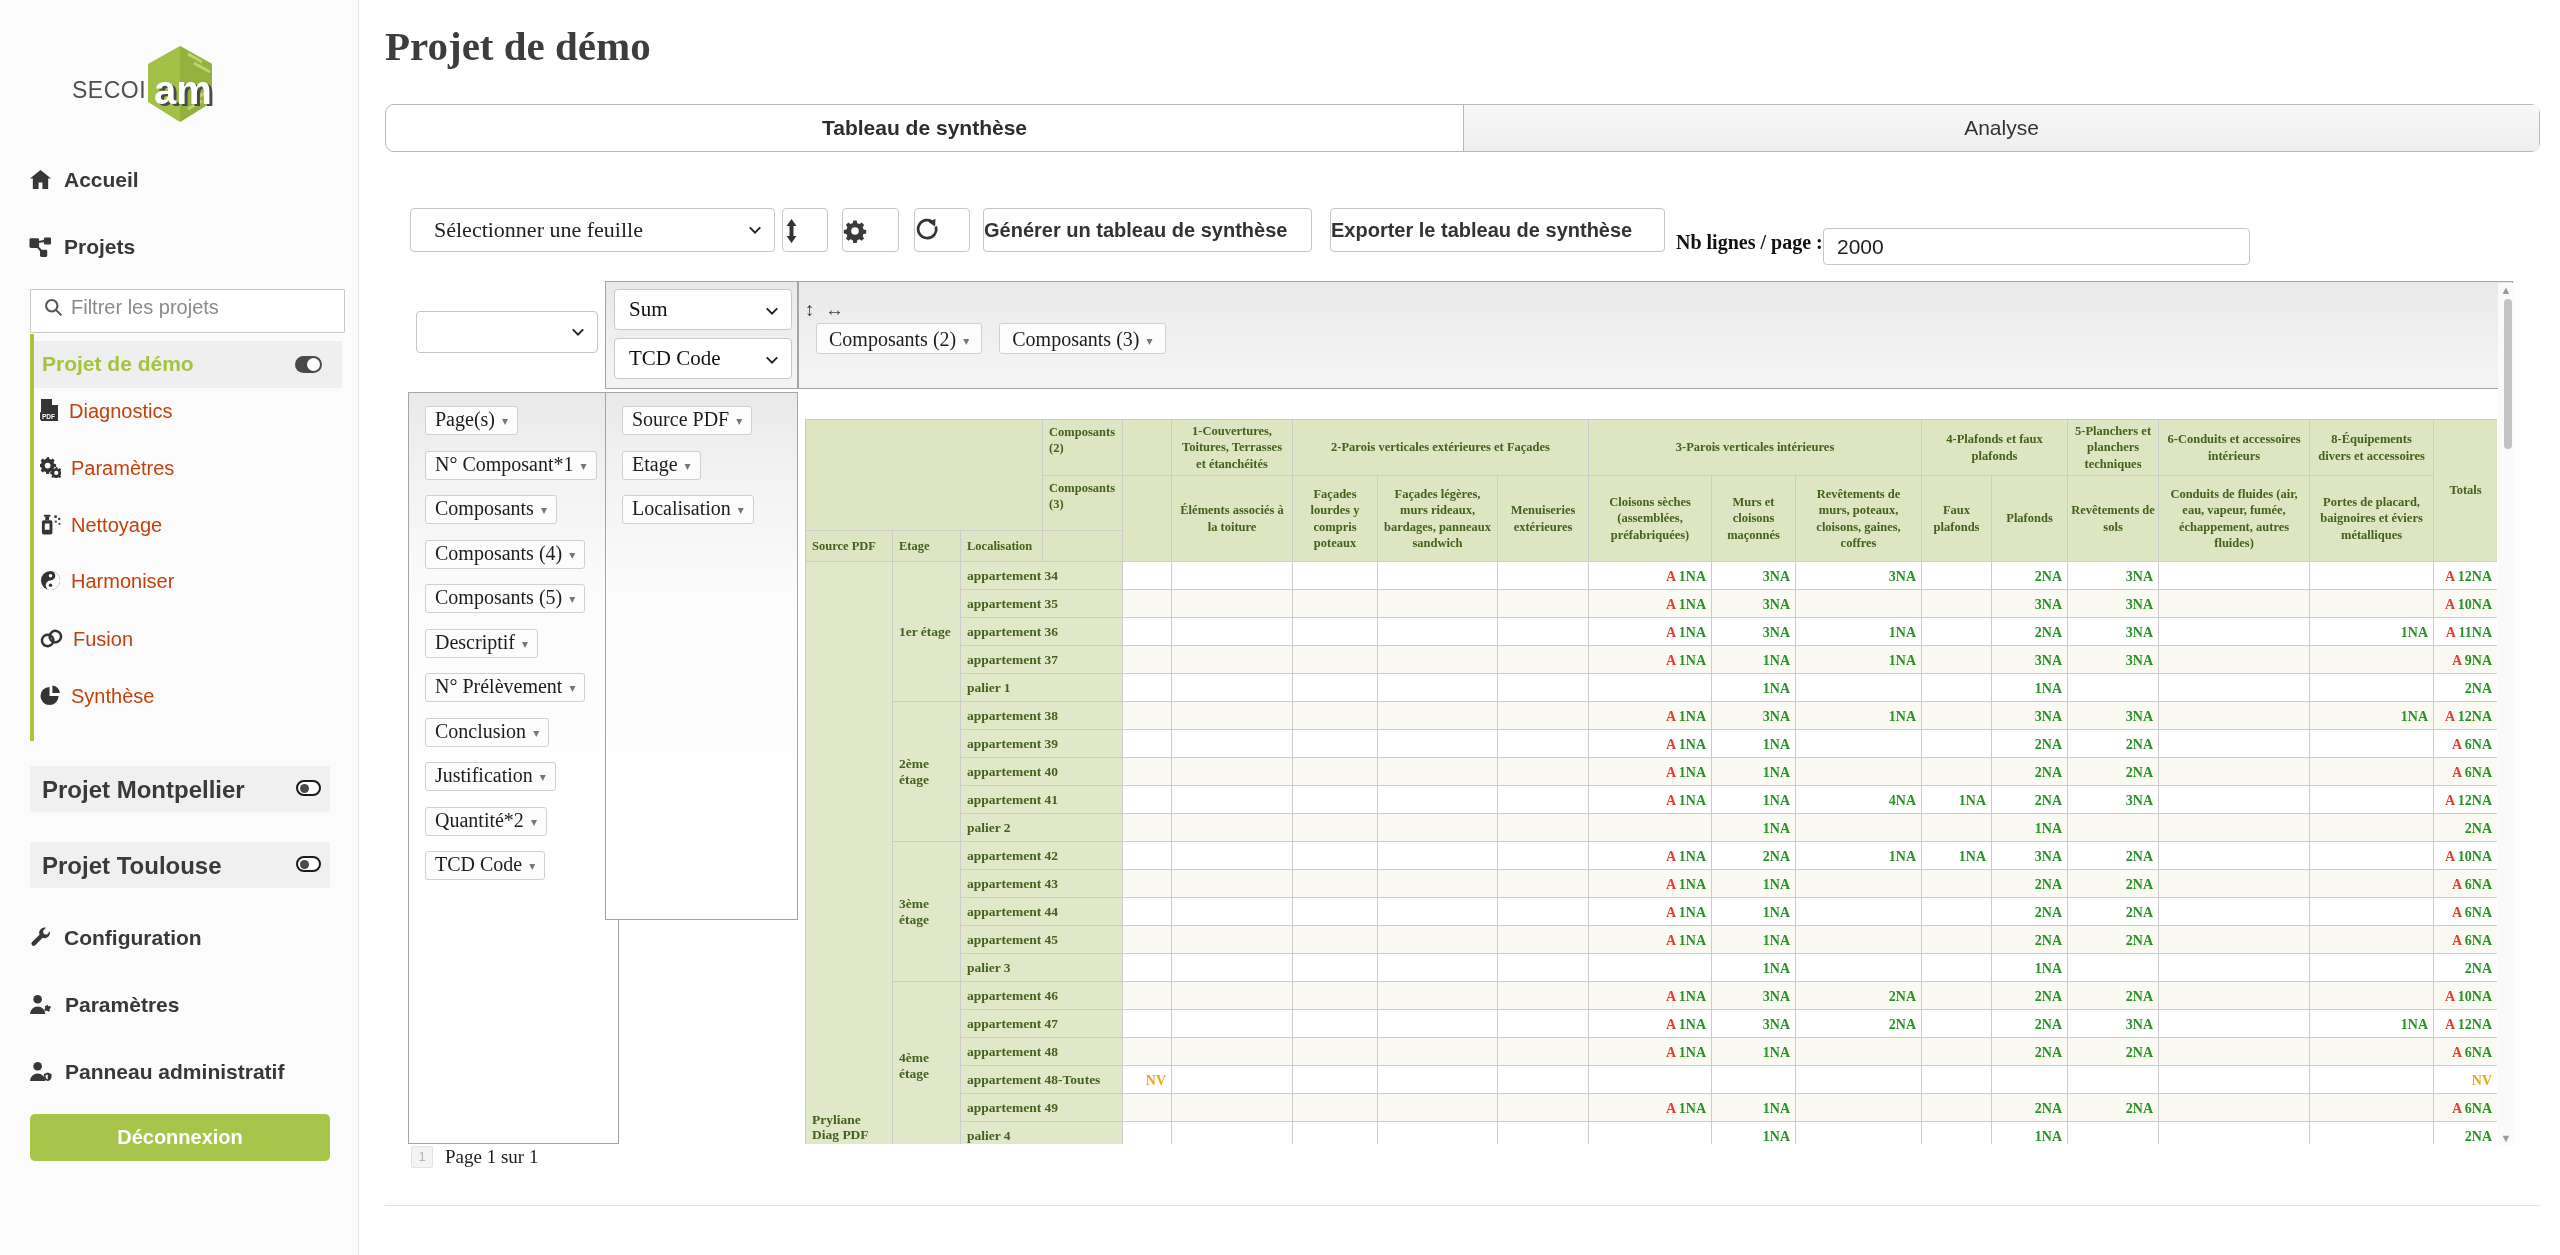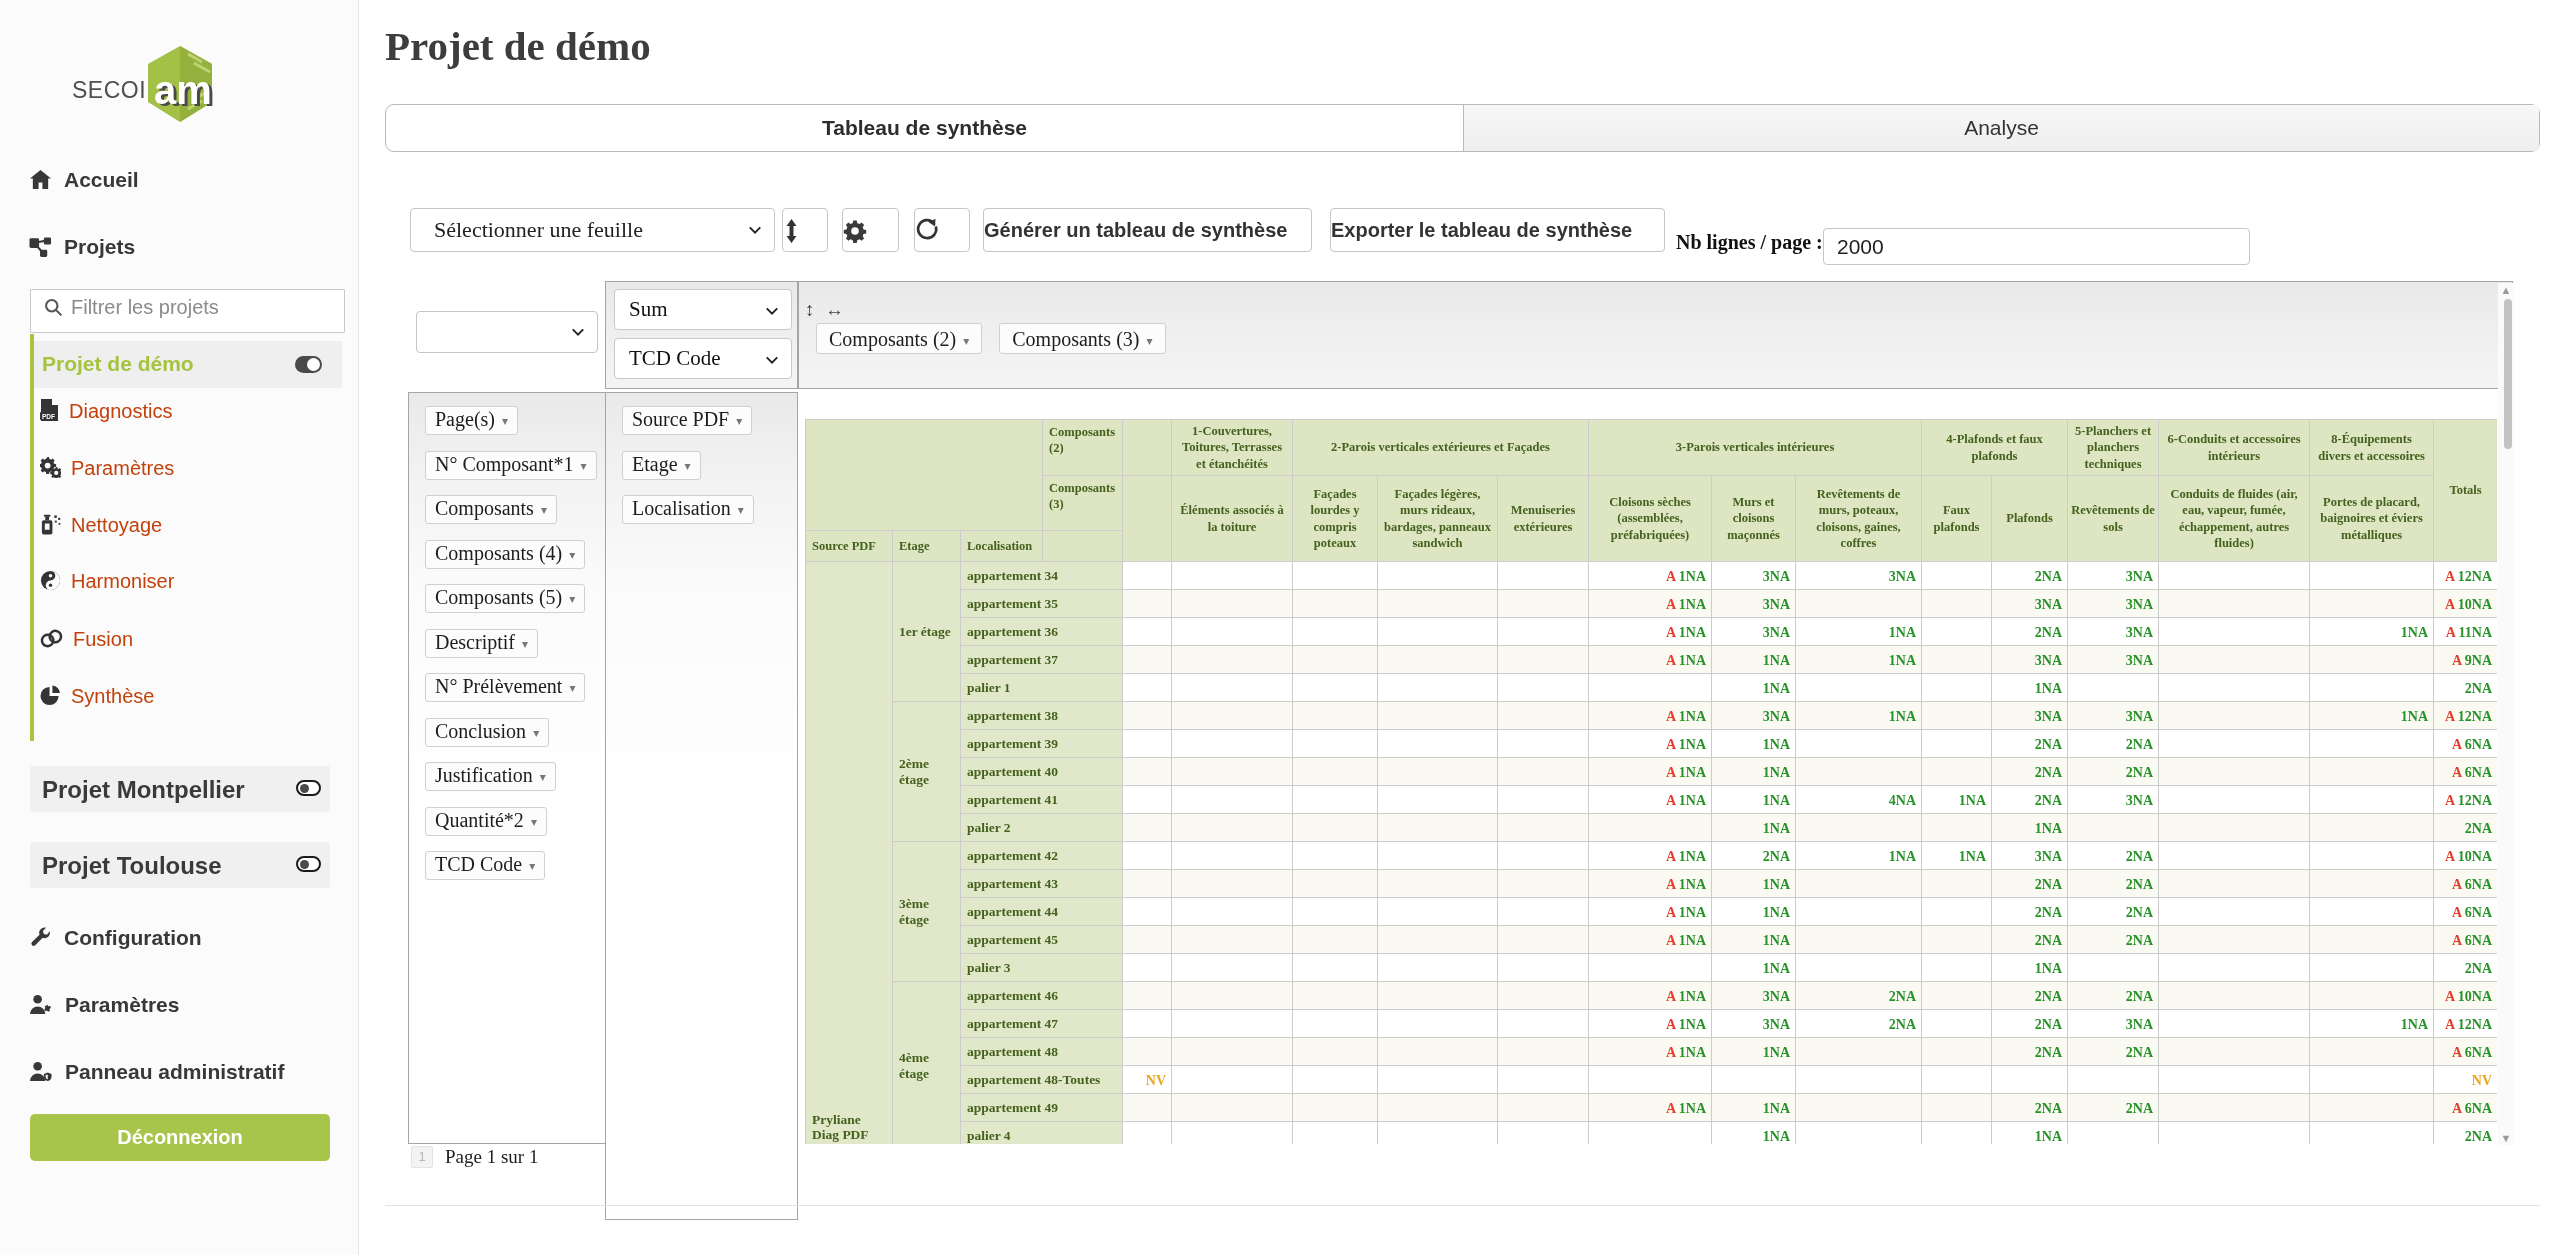--- a/index.html
+++ b/index.html
@@ -41,21 +41,21 @@
 #nbl { position:absolute; left:1316px; top:231px; font-family:"Liberation Serif", serif; font-weight:bold; font-size:20px; color:#111; }
 #nbinput { position:absolute; left:1463px; top:228px; width:427px; height:37px; border:1px solid #c6c6c6; border-radius:4px; font-size:21px; color:#222; line-height:35px; padding-left:13px; }
 
 
 .axisbox { position:absolute; border:1px solid #a5a5a5; background:linear-gradient(#e9e9e9 0px, #f2f2f2 80px, #fbfbfb 200px, #ffffff 420px); }
 #rendersel { position:absolute; left:56px; top:311px; width:182px; height:42px; border:1px solid #c6c6c6; border-radius:4px; background:#fff; }
 .pill { display:inline-block; background:#fcfcfc; border:1px solid #d0d0d0; border-radius:3px; font-family:"Liberation Serif", serif; font-size:20px; color:#1d1d1d; padding:0 9px; height:26px; line-height:25px; margin-bottom:15.5px; white-space:nowrap; }
 .pill .tri { color:#777; font-size:12px; vertical-align:1px; margin-left:2px; }
 #unusedbox { left:48px; top:392px; width:211px; height:752px; padding:13px 0 0 16px; }
 #unusedbox .pill { display:table; }
-#rowsbox { left:245px; top:392px; width:193px; height:828px; padding:13px 16px 0 16px; }
+#rowsbox { left:245px; top:392px; width:193px; height:528px; padding:13px 16px 0 16px; }
 #rowsbox .pill { display:table; }
 #valsbox { left:245px; top:281px; width:193px; height:108px; }
 .vsel { position:absolute; left:8px; width:178px; height:41px; border:1px solid #c9c9c9; border-radius:4px; background:#fff; font-family:"Liberation Serif", serif; font-size:21px; color:#111; line-height:39px; padding-left:14px; }
 #colsbox { left:438px; top:281px; width:1715px; height:108px; }
 #arrows { position:absolute; left:6px; top:17px; color:#444; font-size:19px; font-family:"Liberation Sans",sans-serif; }
 #colpills { position:absolute; left:17px; top:41px; }
 #colpills .pill { height:31px; line-height:30px; padding:0 12px; margin-right:17px; }
 
 
 #tablewrap { position:absolute; left:445px; top:419px; width:1692px; height:725px; overflow:hidden; }

